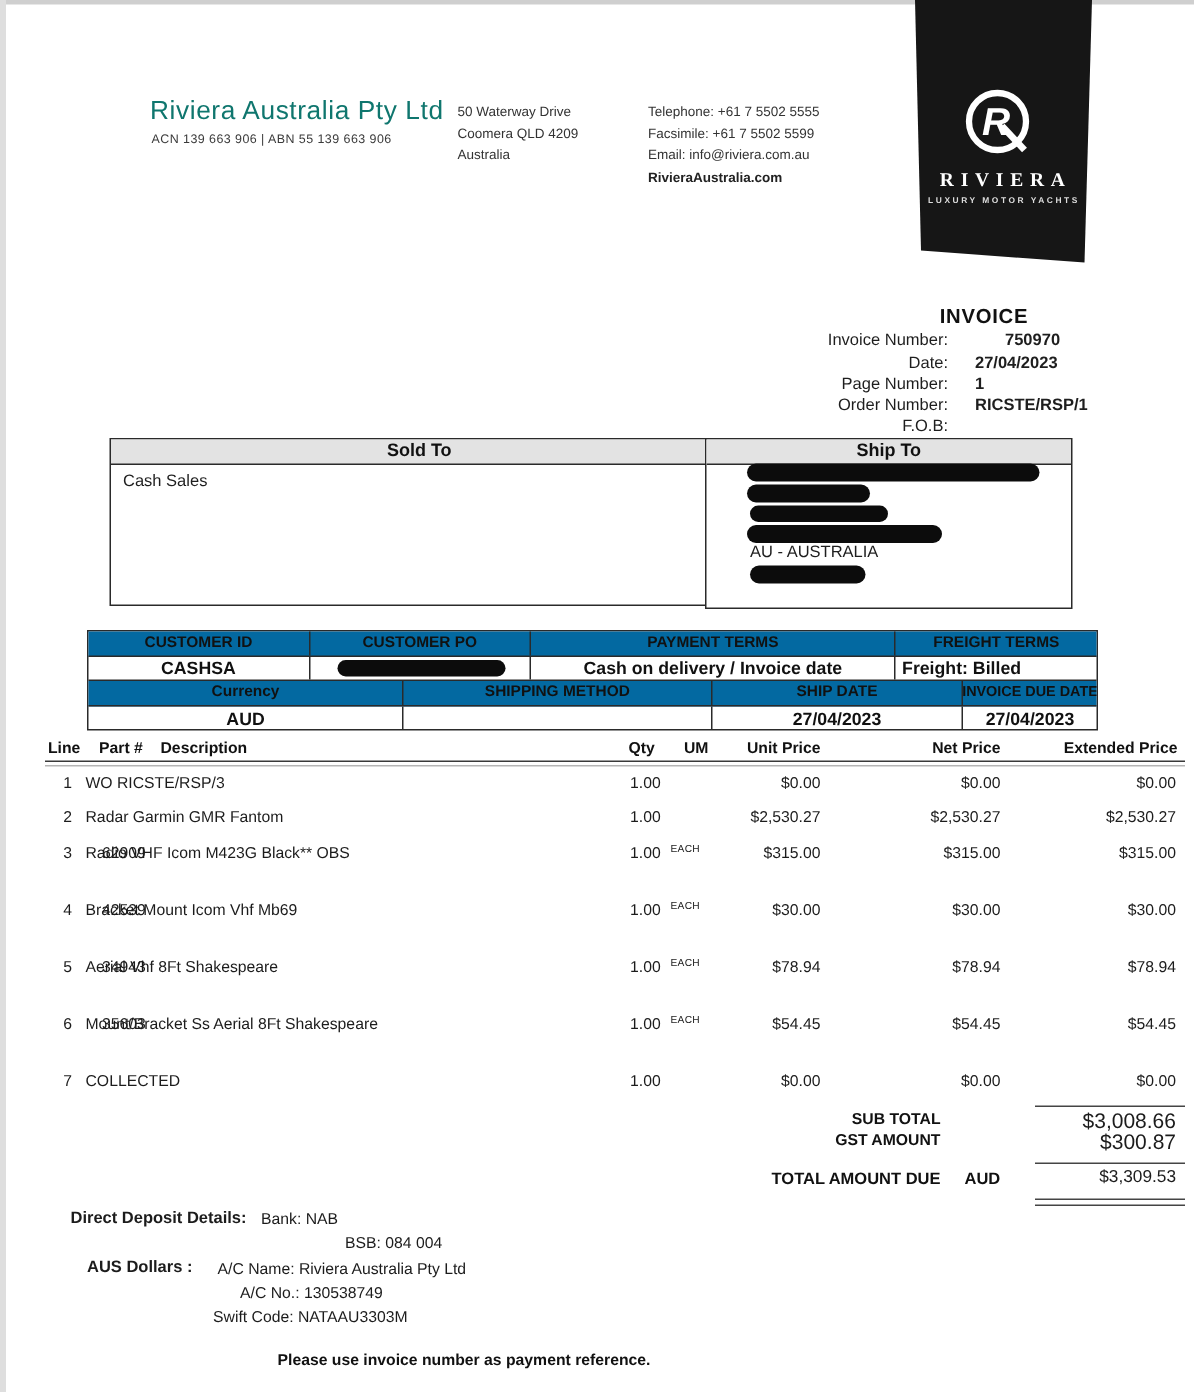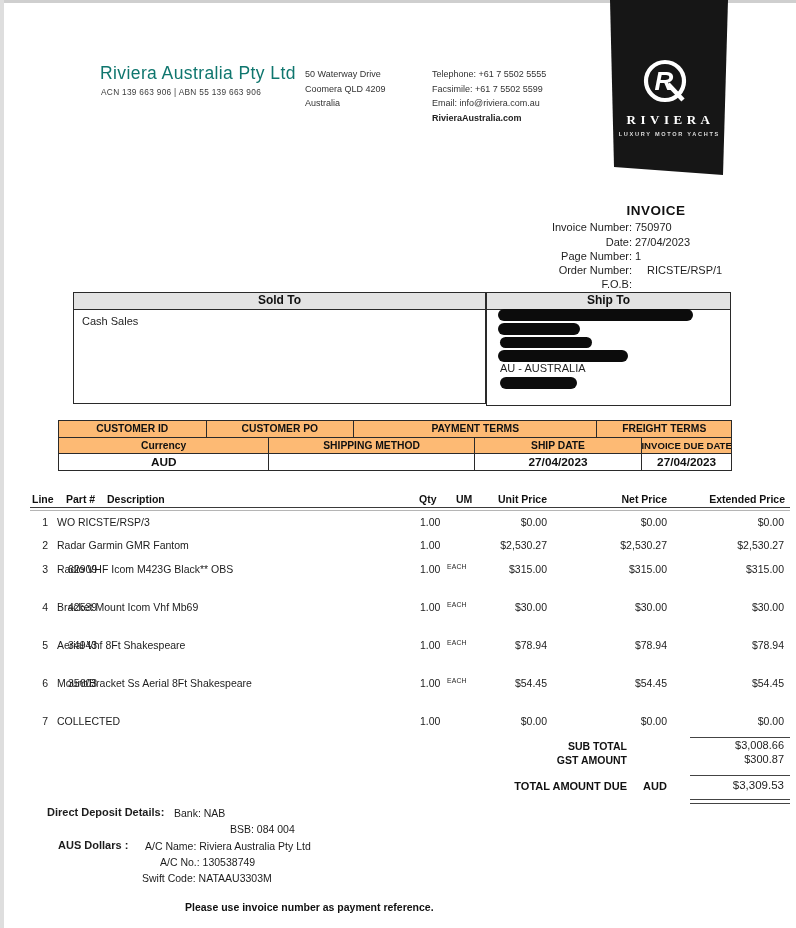--- a/index.html
+++ b/index.html
@@ -34,39 +34,39 @@
   .logo-tag {
     position:absolute; left:0; top:131px; width:100%; text-align:center;
     font-size:5.6px; letter-spacing:1.7px; text-indent:1.7px; color:#dddddd; font-weight:bold;
   }
 
   
   .inv-title {position:absolute; left:520px; top:203px; width:272px; text-align:center;
     font-weight:bold; font-size:13.5px; letter-spacing:0.5px; color:#111;}
   .meta-row {position:absolute; left:380px; display:flex; font-size:11px; white-space:nowrap;}
   .ml {display:inline-block; width:252px; text-align:right;}
-  .mv {font-weight:normal; margin-left:3px;}
+  .mv {font-weight:bold; margin-left:18px;}
 
   
   .pbox {position:absolute; border:1.6px solid #2a2a2a; box-sizing:border-box; background:#fff;}
   .phead {height:16px; background:#e3e3e3; border-bottom:1.4px solid #2a2a2a;
     font-weight:bold; font-size:12px; text-align:center; line-height:15px; color:#111;}
   .pbody {padding:5px 8px; font-size:11px;}
 
   .redact {position:absolute; background:#0c0c0c; border-radius:7px;}
 
   
   .ctable {position:absolute; left:58px; top:420px; width:674px; border:1.6px solid #2a2a2a;
     box-sizing:border-box; background:#fff;}
   .crow {display:flex; height:15.6px; border-bottom:1.4px solid #2a2a2a;}
   .crow:last-child {border-bottom:none;}
   .crow > div {border-right:1.4px solid #2a2a2a; box-sizing:border-box; display:flex;
     align-items:center; justify-content:center; overflow:hidden; white-space:nowrap; position:relative;}
   .crow > div:last-child {border-right:none;}
-  .chdr {background:#fdba74; font-weight:bold; font-size:10.3px; color:#111;}
+  .chdr {background:#0369a1; font-weight:bold; font-size:10.3px; color:#111;}
   .cval {font-weight:bold; font-size:11.8px; color:#111;}
 
   
   .ihead {position:absolute; left:30px; top:493px; width:760px; height:14px;
     font-weight:bold; font-size:10.5px; color:#111;}
   .ihead > div {position:absolute; top:0; white-space:nowrap;}
   .rule {position:absolute; height:0;}
 
   .irow {position:absolute; left:30px; width:760px; font-size:10.5px; color:#1c1c1c;}
   .irow > div {position:absolute; top:0; white-space:nowrap;}
@@ -75,21 +75,21 @@
   .c-part {left:38px; top:15px;}
   .c-qty  {left:390px;}
   .c-um   {left:417px; font-size:6.8px; top:3px; letter-spacing:0.2px;}
   .c-unit {left:427px; width:90px; text-align:right;}
   .c-net  {left:547px; width:90px; text-align:right;}
   .c-ext  {left:664px; width:90px; text-align:right;}
 
   
   .tline {position:absolute; left:690px; width:100px; border-top:1.5px solid #444;}
   .tlabel {position:absolute; text-align:right; font-weight:bold; font-size:10.5px; color:#111; white-space:nowrap;}
-  .tval {position:absolute; width:90px; text-align:right; font-size:11px; color:#1c1c1c; white-space:nowrap;}
+  .tval {position:absolute; width:90px; text-align:right; font-size:14px; color:#1c1c1c; white-space:nowrap;}
 
   
   .pay {position:absolute; font-size:10.5px; color:#1c1c1c; white-space:nowrap;}
 
   .footer-note {position:absolute; left:185px; top:901px; font-weight:bold; font-size:10.5px; color:#111;}
 </style>
 </head>
 <body>
 
 <div class="page">
@@ -118,61 +118,69 @@
       <circle cx="24" cy="24" r="19" fill="none" stroke="#ffffff" stroke-width="4.2"></circle>
       <line x1="27" y1="27" x2="42" y2="43" stroke="#ffffff" stroke-width="4.5"></line>
       <text x="23" y="33" text-anchor="middle" font-size="26" font-weight="bold" font-style="italic" font-family="Liberation Sans, sans-serif" fill="#ffffff">R</text>
     </svg>
     <div class="logo-brand">RIVIERA</div>
     <div class="logo-tag">LUXURY MOTOR YACHTS</div>
   </div>
 
   <div class="inv-title">INVOICE</div>
 
-  <div class="meta-row" style="top:221px;">
+  <div class="meta-row" style="top:221px;gap:20px;">
     <span class="ml">Invoice Number:</span>
     <span class="mv">750970</span>
   </div>
   <div class="meta-row" style="top:236px;">
     <span class="ml">Date:</span>
     <span class="mv">27/04/2023</span>
   </div>
   <div class="meta-row" style="top:250px;">
     <span class="ml">Page Number:</span>
     <span class="mv">1</span>
   </div>
-  <div class="meta-row" style="top:264px;gap:12px;">
+  <div class="meta-row" style="top:264px;">
     <span class="ml">Order Number:</span>
     <span class="mv">RICSTE/RSP/1</span>
   </div>
   <div class="meta-row" style="top:278px;">
     <span class="ml">F.O.B:</span>
     <span class="mv"></span>
   </div>
 
   <div class="pbox" style="left:73px; top:292px; width:413px; height:112px;">
     <div class="phead">Sold To</div>
     <div class="pbody">Cash Sales</div>
   </div>
-  <div class="pbox" style="left:486px; top:292px; width:245px; height:114px;">
+  <div class="pbox" style="left:470px; top:292px; width:245px; height:114px;">
     <div class="phead">Ship To</div>
   </div>
   <div class="redact" style="left:498px; top:309px; width:195px; height:12px;"></div>
   <div class="redact" style="left:498px; top:323px; width:82px; height:12px;"></div>
   <div class="redact" style="left:500px; top:337px; width:92px; height:11px;"></div>
   <div class="redact" style="left:498px; top:350px; width:130px; height:12px;"></div>
   <div class="abs" style="left:500px; top:362px; font-size:11px;">AU - AUSTRALIA</div>
   <div class="redact" style="left:500px; top:377px; width:77px; height:12px;"></div>
 
   <div class="ctable">
     <div class="crow chdr">
       <div style="width:148px;">CUSTOMER ID</div>
       <div style="width:148px;">CUSTOMER PO</div>
       <div style="width:244px;">PAYMENT TERMS</div>
       <div style="width:134px;">FREIGHT TERMS</div>
+    </div>
+    <div class="crow cval">
+      <div style="width:148px;">CASHSA</div>
+      <div style="width:148px;">
+        <span class="redact" style="left:18px; top:2px; width:112px; height:11px;"></span>
+      </div>
+      <div style="width:244px;">Cash on delivery / Invoice date</div>
+      <div style="width:134px; justify-content:flex-start; padding-left:4px;">Freight: Billed</div>
     </div>
     <div class="crow chdr">
       <div style="width:211px;">Currency</div>
       <div style="width:206px;">SHIPPING METHOD</div>
       <div style="width:168px;">SHIP DATE</div>
       <div style="width:89px; font-size:9.6px;">INVOICE DUE DATE</div>
     </div>
     <div class="crow cval">
       <div style="width:211px;">AUD</div>
       <div style="width:206px;"></div>

